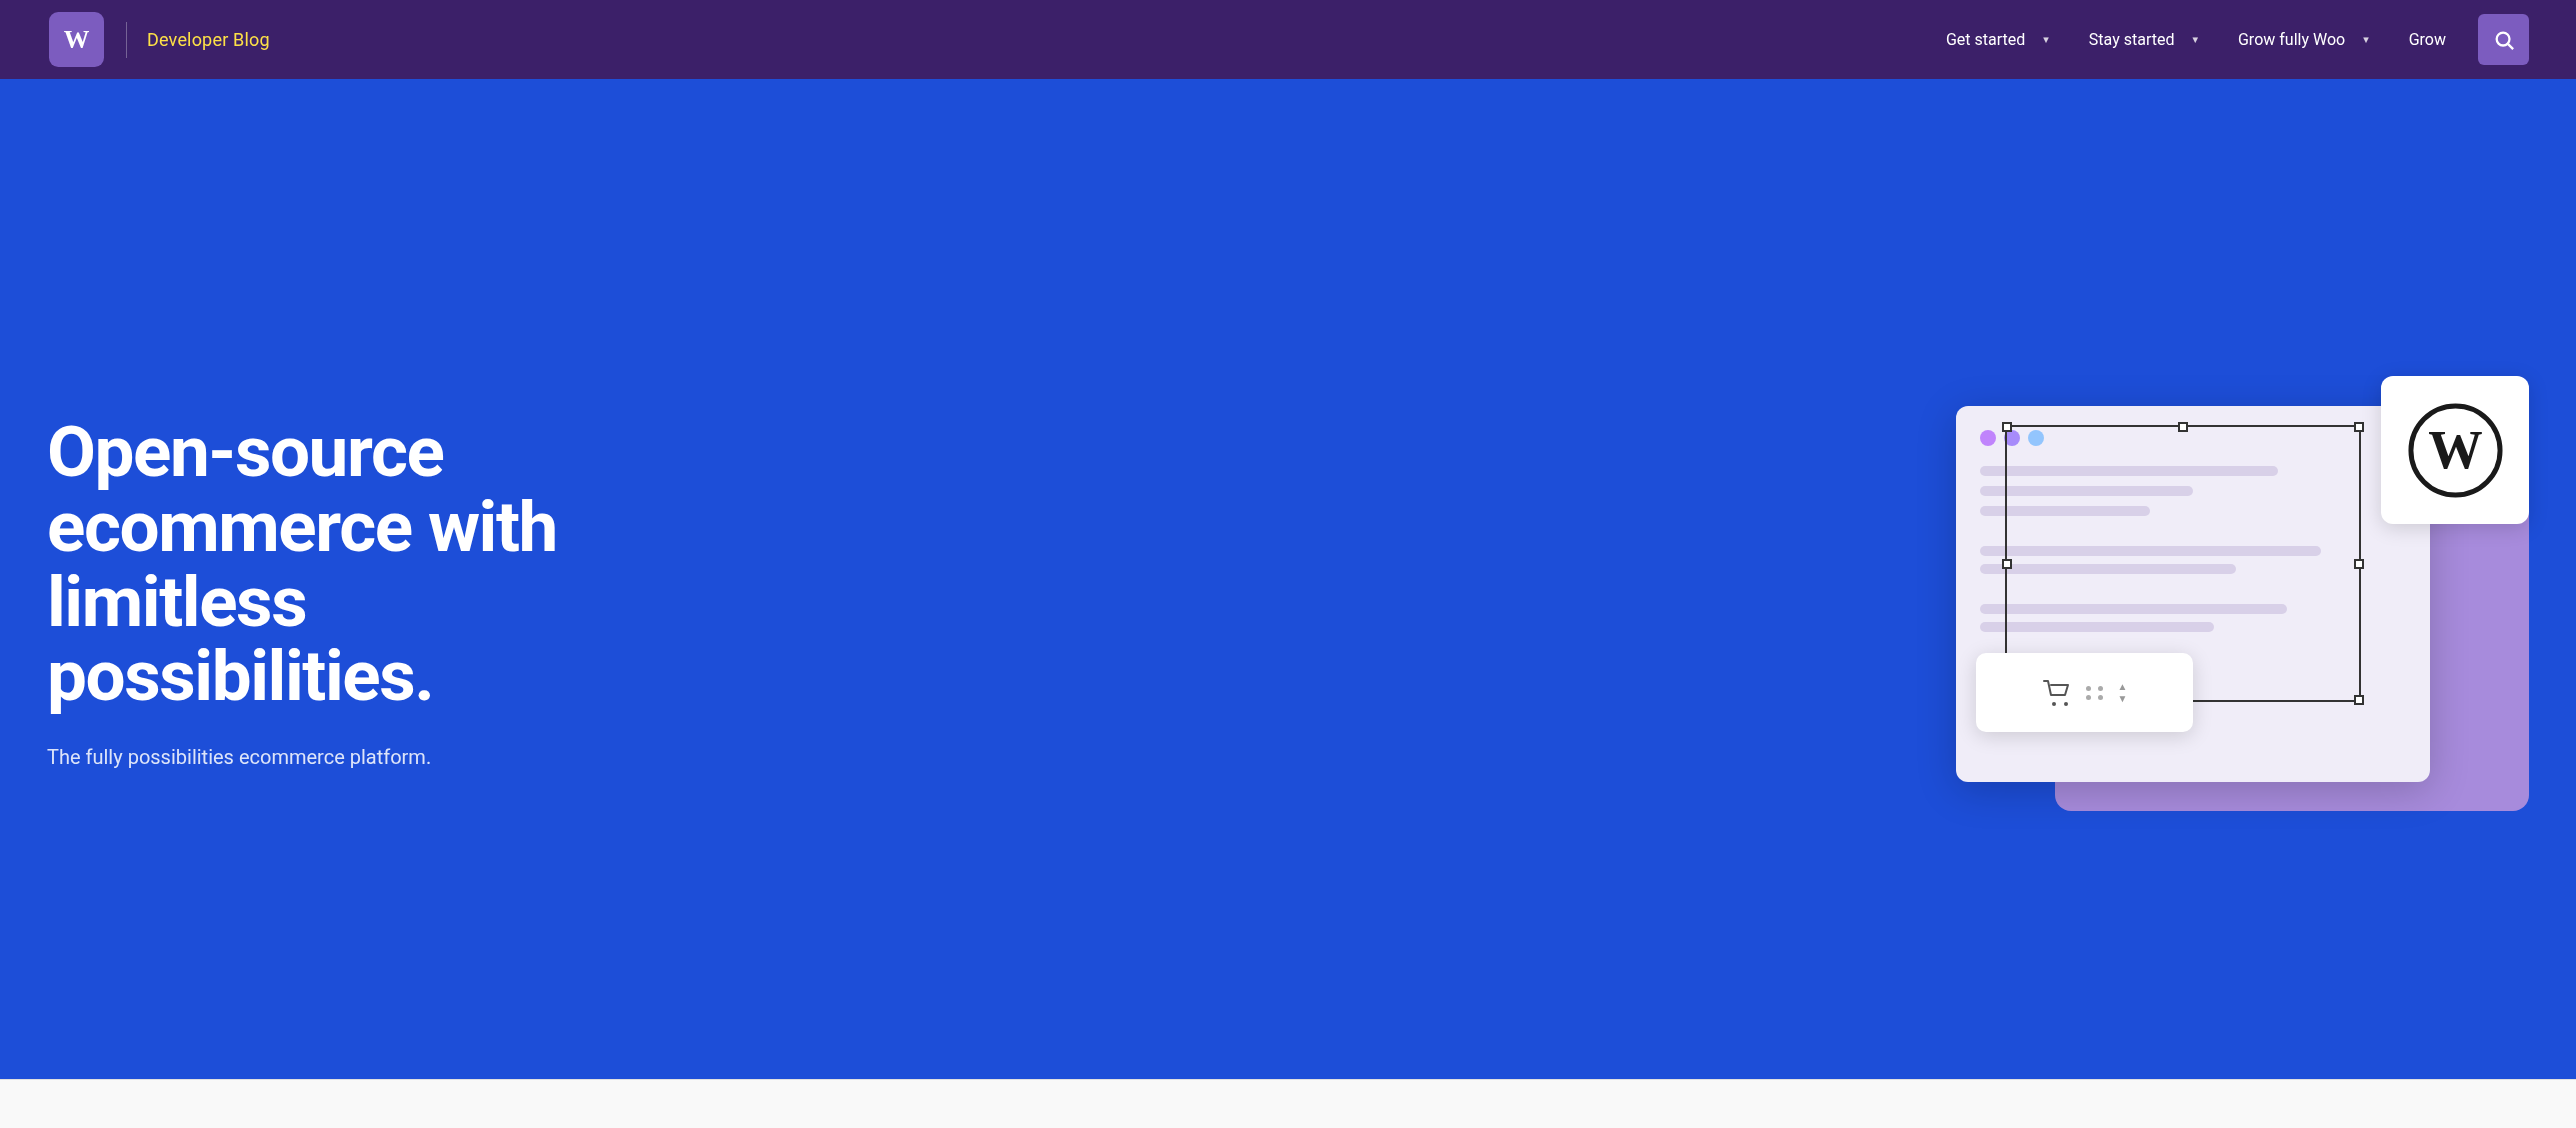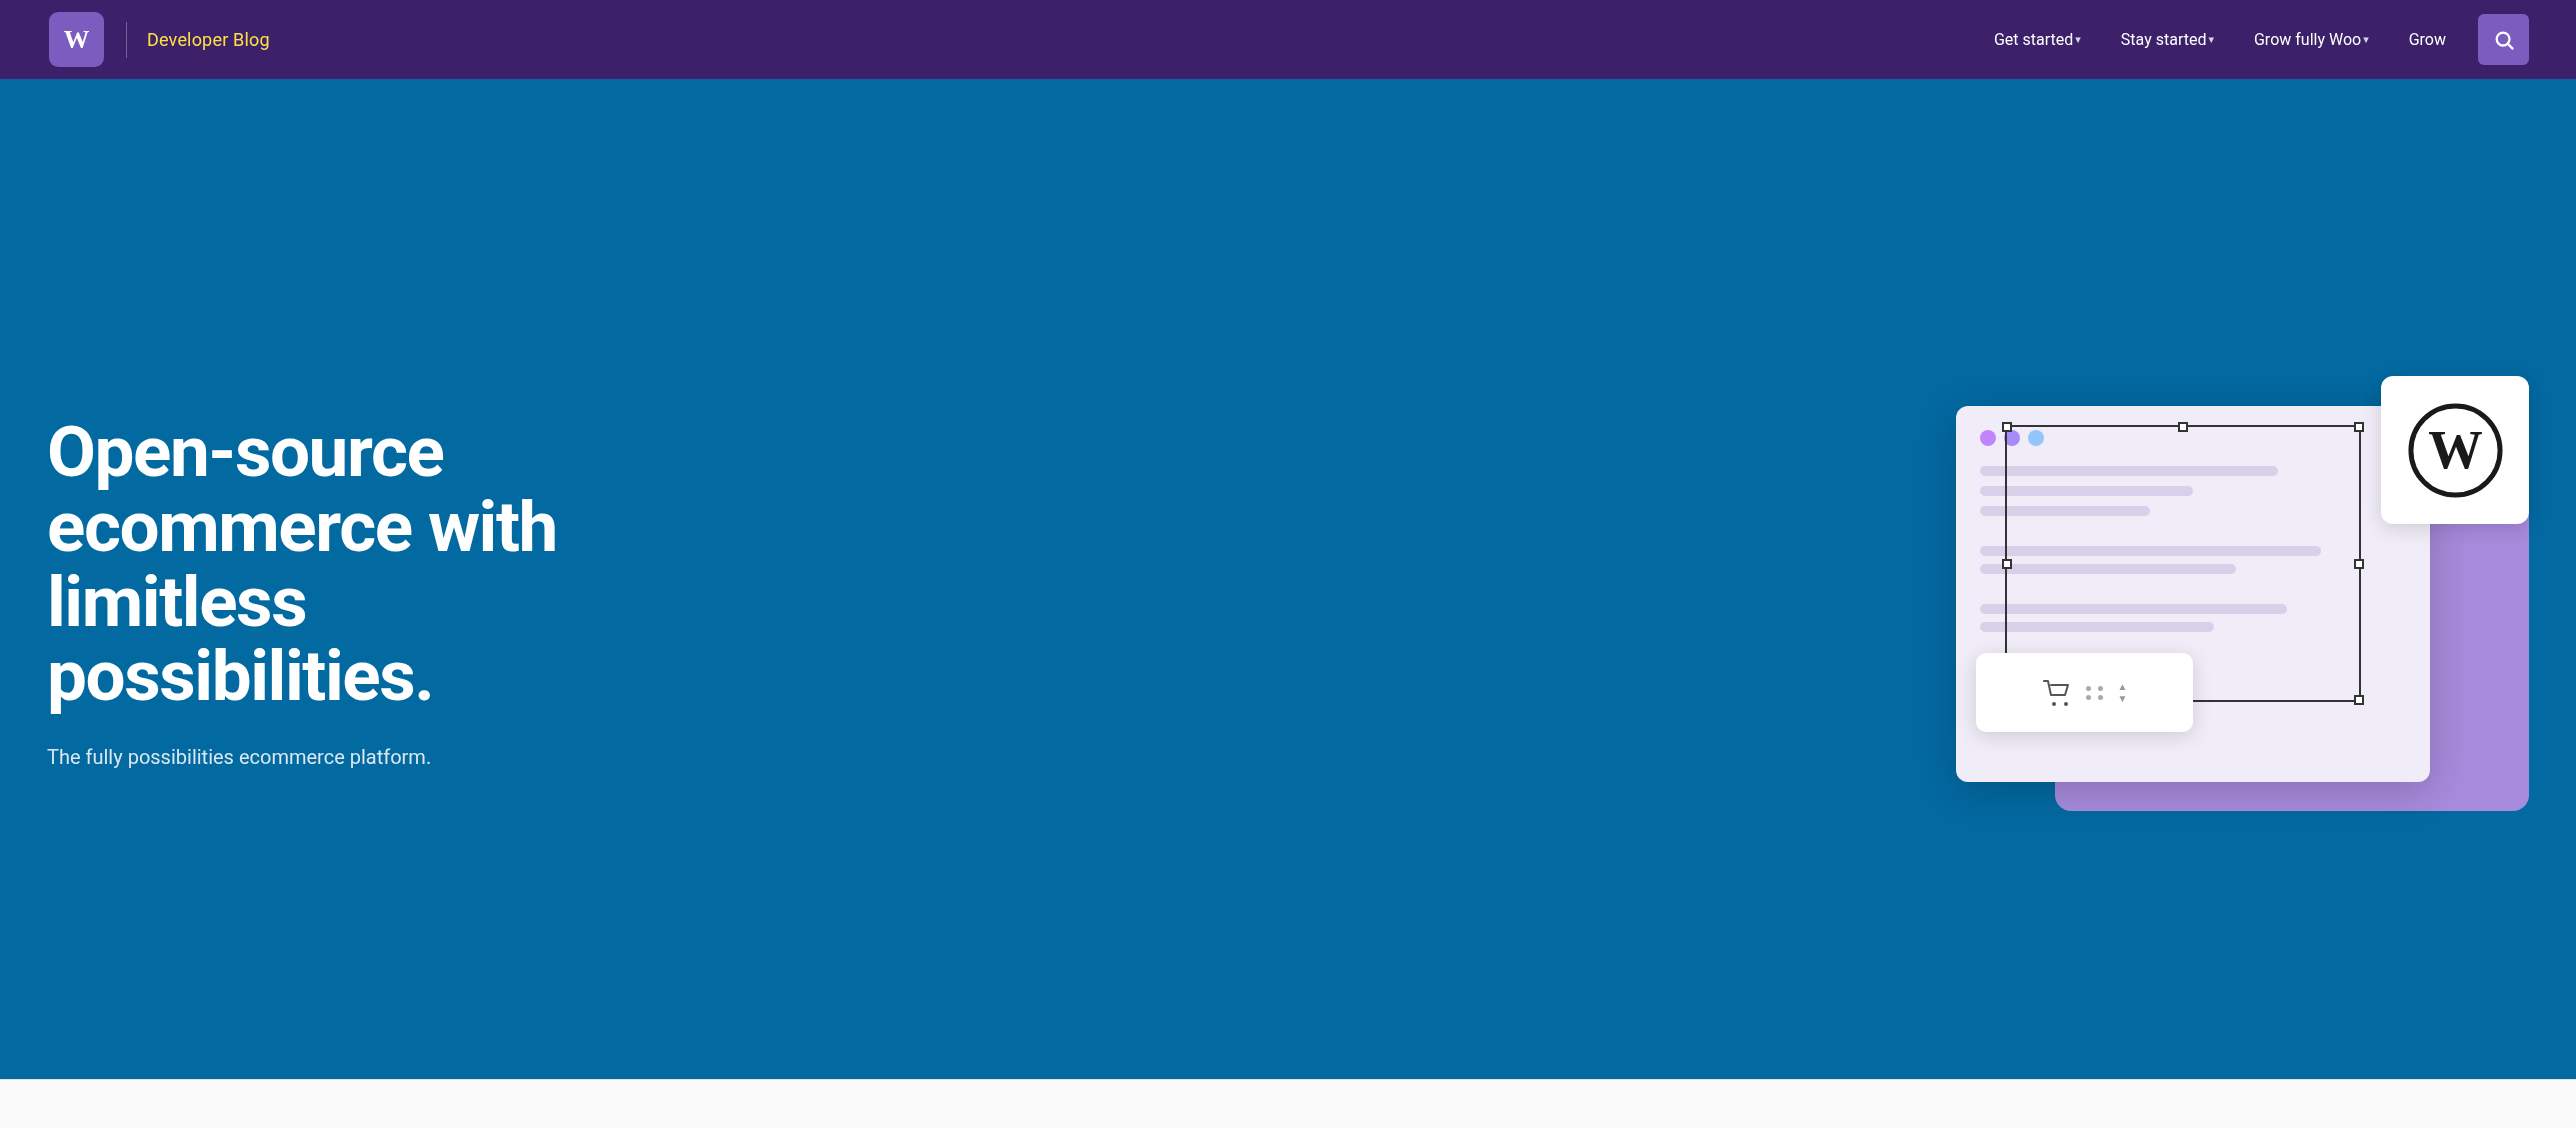--- a/index.html
+++ b/index.html
@@ -58,21 +58,21 @@
 
     .navbar-right {
       display: flex;
       align-items: center;
       gap: 8px;
     }
 
     .nav-item {
       display: flex;
       align-items: center;
-      gap: 2px;
+      gap: 18px;
       color: #fff;
       font-size: 16px;
       font-weight: 400;
       padding: 10px 16px;
       cursor: pointer;
       border-radius: 4px;
       text-decoration: none;
       white-space: nowrap;
     }
 
@@ -108,21 +108,21 @@
       stroke-width: 2.5;
     }
 
     
     .hero {
       display: flex;
       align-items: center;
       justify-content: space-between;
       padding: 59px 47px 79px 47px;
       min-height: calc(100vh - 79px);
-      background: #0369a1;
+      background: #1d4ed8;
       position: relative;
       overflow: hidden;
     }
 
     .hero-text {
       flex: 0 0 auto;
       max-width: 573px;
       z-index: 2;
     }
 

